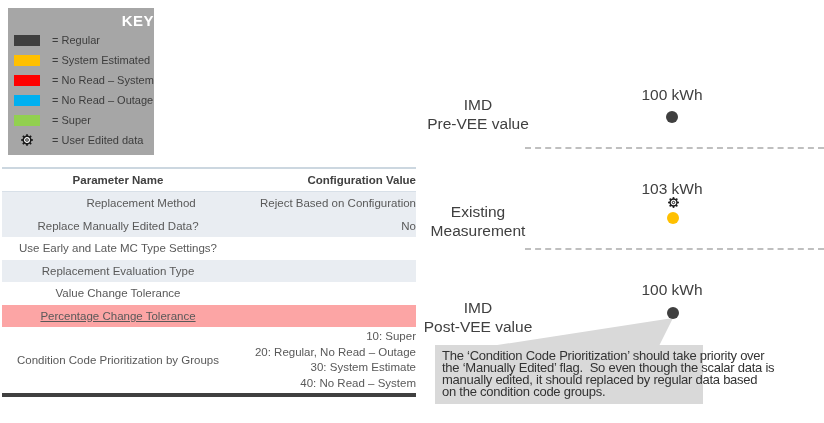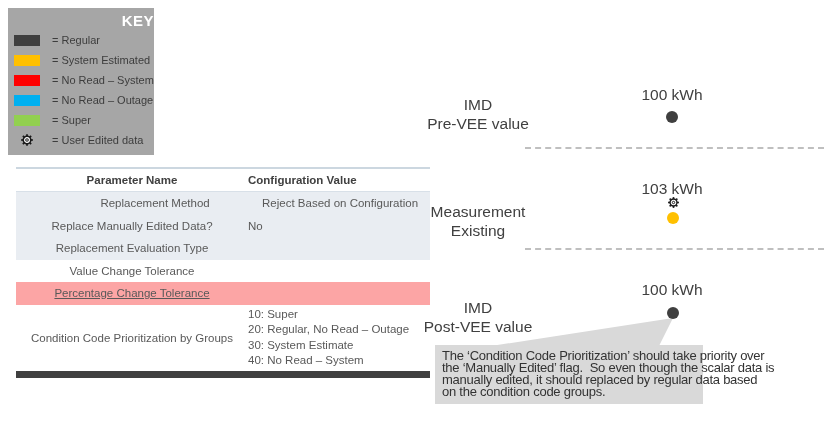--- a/index.html
+++ b/index.html
@@ -11,27 +11,27 @@
        display:flex;flex-direction:column;padding:3px 0 5px;box-sizing:border-box;}
   .key-title{text-align:right;color:#fff;font-weight:bold;font-size:15px;
              letter-spacing:.5px;height:19px;line-height:19px;}
   .key-items{flex:1;display:flex;flex-direction:column;justify-content:space-around;}
   .key-item{position:relative;height:18px;display:flex;align-items:center;}
   .key-swatch{position:absolute;left:6px;top:3.5px;width:26px;height:11px;}
   .key-gearwrap{position:absolute;left:12px;top:2px;width:14px;height:14px;}
   .key-label{margin-left:44px;font-size:11px;color:#3d3d3d;white-space:nowrap;}
 
   
-  .cfg-table{position:absolute;left:16px;top:167px;width:414px;
-             border-top:2px solid #ccd7e0;border-bottom:7px solid #404040;
+  .cfg-table{position:absolute;left:2px;top:167px;width:414px;
+             border-top:2px solid #ccd7e0;border-bottom:4px solid #404040;
              font-size:11.5px;color:#595959;}
   .t-row{display:flex;align-items:center;height:22.5px;}
   .t-header{height:22px;font-weight:bold;color:#404040;border-bottom:1px solid #d8e0e8;}
   .t-c1{width:232px;text-align:center;}
-  .t-c2{width:182px;text-align:left;}
+  .t-c2{width:182px;text-align:right;}
   .t-row.tall{height:66px;}
   .t-lines div{line-height:15.5px;white-space:pre;}
 
   
   .d-label{position:absolute;left:403px;width:150px;text-align:center;
            font-size:15.5px;color:#404040;line-height:18.5px;}
   .d-value{position:absolute;left:611px;width:122px;text-align:center;
            font-size:15.5px;color:#404040;white-space:nowrap;}
   .dot{position:absolute;width:12px;height:12px;border-radius:50%;}
   .gear-small{position:absolute;left:667px;top:196px;width:13px;height:13px;}
@@ -102,20 +102,24 @@
       <div class="t-c2">Configuration Value</div>
     </div>
     <div class="t-row" style="background-color: rgb(233, 237, 242); padding-left: 32px;">
       <div class="t-c1">Replacement Method</div>
       <div class="t-c2">Reject Based on Configuration</div>
     </div>
     <div class="t-row" style="background-color: rgb(233, 237, 242);">
       <div class="t-c1">Replace Manually Edited Data?</div>
       <div class="t-c2">No</div>
     </div>
+    <div class="t-row">
+      <div class="t-c1">Use Early and Late MC Type Settings?</div>
+      <div class="t-c2"></div>
+    </div>
     <div class="t-row" style="background-color: rgb(233, 237, 242);">
       <div class="t-c1">Replacement Evaluation Type</div>
       <div class="t-c2"></div>
     </div>
     <div class="t-row">
       <div class="t-c1">Value Change Tolerance</div>
       <div class="t-c2"></div>
     </div>
     <div class="t-row" style="background-color: #fca5a5; text-decoration: underline;">
       <div class="t-c1">Percentage Change Tolerance</div>
@@ -138,22 +142,22 @@
 
   <div class="d-label" style="top:96px">
     <div>IMD</div>
     <div>Pre-VEE value</div>
   </div>
   <div class="d-value" style="top:86px">100 kWh</div>
   <div class="dot" style="left: 666px; top: 111px; background-color: rgb(63, 63, 63);"></div>
   <div class="dash-line" style="top: 147px; border-top-color: rgb(191, 191, 191);"></div>
 
   <div class="d-label" style="top:203px">
+    <div>Existing</div>
     <div>Measurement</div>
-    <div>Existing</div>
   </div>
   <div class="d-value" style="top:180px">103 kWh</div>
   <span class="gear-small">
     <svg class="gear-svg" viewBox="0 0 24 24">
       <g stroke="#1a1a1a">
         <g stroke-width="3">
           <line x1="12" y1="2" x2="12" y2="6"></line>
             <line x1="12" y1="18" x2="12" y2="22"></line>
           <line x1="2" y1="12" x2="6" y2="12"></line>
             <line x1="18" y1="12" x2="22" y2="12"></line>

